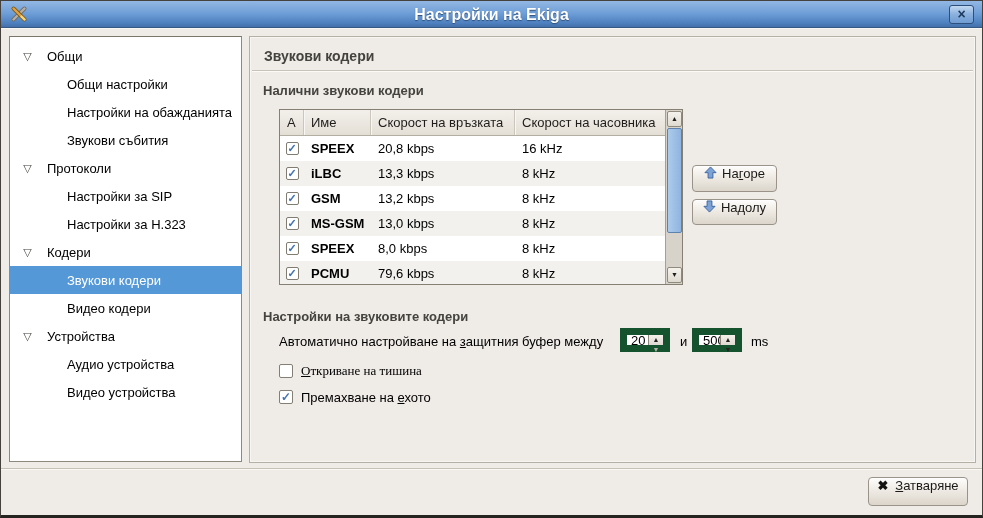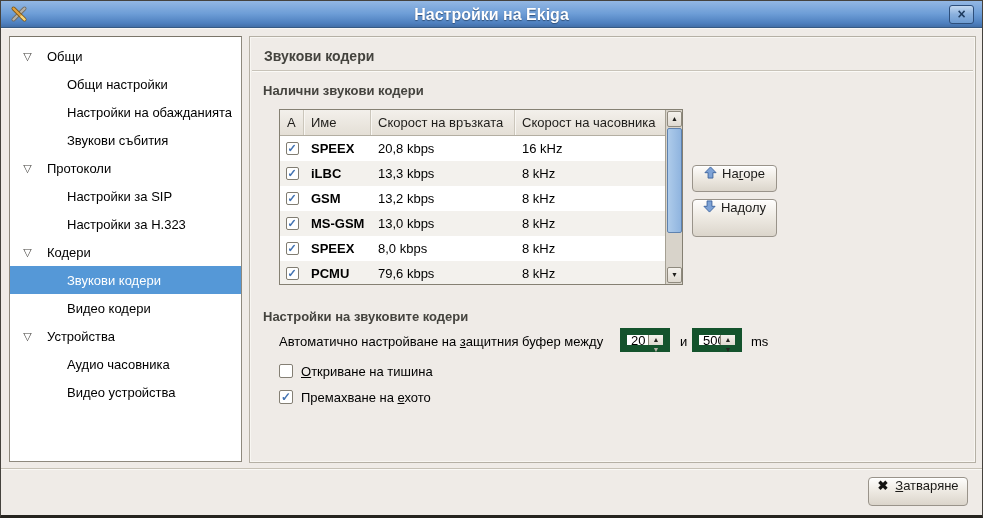--- a/index.html
+++ b/index.html
@@ -75,40 +75,40 @@
   .vthumb { position:absolute; left:1px; top:18px; width:15px; height:105px;
             background:linear-gradient(90deg, #AECBEA, #8FB4DF);
             border:1px solid #5E82AF; border-radius:2px; }
 
   
   .gtk-btn { background:linear-gradient(#FEFDFC, #EFEBE4 45%, #DBD5CB);
              border:1px solid #99938A; border-radius:4px; box-shadow:inset 0 1px 0 #FFFFFF;
              font-size:13px; color:#1B1A18; display:flex; 
              justify-content:center; cursor:default; }
   .btn-up    { position:absolute; left:442px; top:128px; width:85px; height:27px; gap:5px; }
-  .btn-down  { position:absolute; left:442px; top:162px; width:85px; height:38px; gap:5px; }
+  .btn-down  { position:absolute; left:442px; top:162px; width:85px; height:26px; gap:5px; }
   .mn { text-decoration:underline; }
 
   
   .jitter-label { position:absolute; left:29px; top:297px; font-size:13px; color:#000; }
   .spin { position:absolute; top:291px; width:50px; height:24px; background:#FFFFFF;
           border:7px solid #14532d; display:flex; }
   .spin1 { left:370px; } .spin2 { left:442px; }
   .spin input { flex:1; min-width:0; border:none; outline:none; background:transparent;
                 font:13px "Liberation Sans", sans-serif; padding-left:4px; color:#000; }
   .spin-arrows { width:15px; border-left:1px solid #8B8679; display:flex; flex-direction:column;
                  background:linear-gradient(#F4F1EC, #DEb 0); background:linear-gradient(#F4F1EC, #DED9D0); }
   .spin-arrows div { flex:1; font-size:7px; line-height:10px; text-align:center; color:#24231F; }
   .spin-arrows .dis { color:#B7B2A8; }
   .conj { position:absolute; left:430px; top:297px; font-size:13px; }
   .unit { position:absolute; left:501px; top:297px; font-size:13px; }
 
   
   .opt { position:absolute; left:29px; height:16px; display:flex; align-items:center; font-size:13px; }
-  .opt1 { top:326px; } .opt2 { top:352px; }
+  .opt1 { top:326px;font-family:Liberation Serif, serif; } .opt2 { top:352px; }
   .cb { width:14px; height:14px; background:#FFFFFF; border:1px solid #847F74; border-radius:2px;
         font-size:12px; line-height:12px; text-align:center; color:#4373B2; font-weight:bold; margin-right:8px; }
   .opt .lbl { color:#000; }
 
   
   .footer-sep { position:absolute; left:0; right:0; top:467px; height:1px;
                 background:#C6C1B6; box-shadow:0 1px 0 #FAF9F6; }
   .btn-close { position:absolute; left:867px; top:476px; width:100px; height:29px; gap:7px; }
   .x-icon { font-size:13px; font-weight:bold; color:#141311; }
 </style>
@@ -161,21 +161,21 @@
       <span class="tree-label">Звукови кодери</span>
     </div>
     <div class="tree-item lvl1">
       <span class="tree-label">Видео кодери</span>
     </div>
     <div class="tree-item lvl0">
       <span class="expander">▽</span>
       <span class="tree-label">Устройства</span>
     </div>
     <div class="tree-item lvl1">
-      <span class="tree-label">Аудио часовника</span>
+      <span class="tree-label">Аудио устройства</span>
     </div>
     <div class="tree-item lvl1">
       <span class="tree-label">Видео устройства</span>
     </div>
   </div>
 
   <div class="main">
     <div class="page-title">Звукови кодери</div>
     <div class="hsep"></div>
     <div class="section-label sec1">Налични звукови кодери</div>

